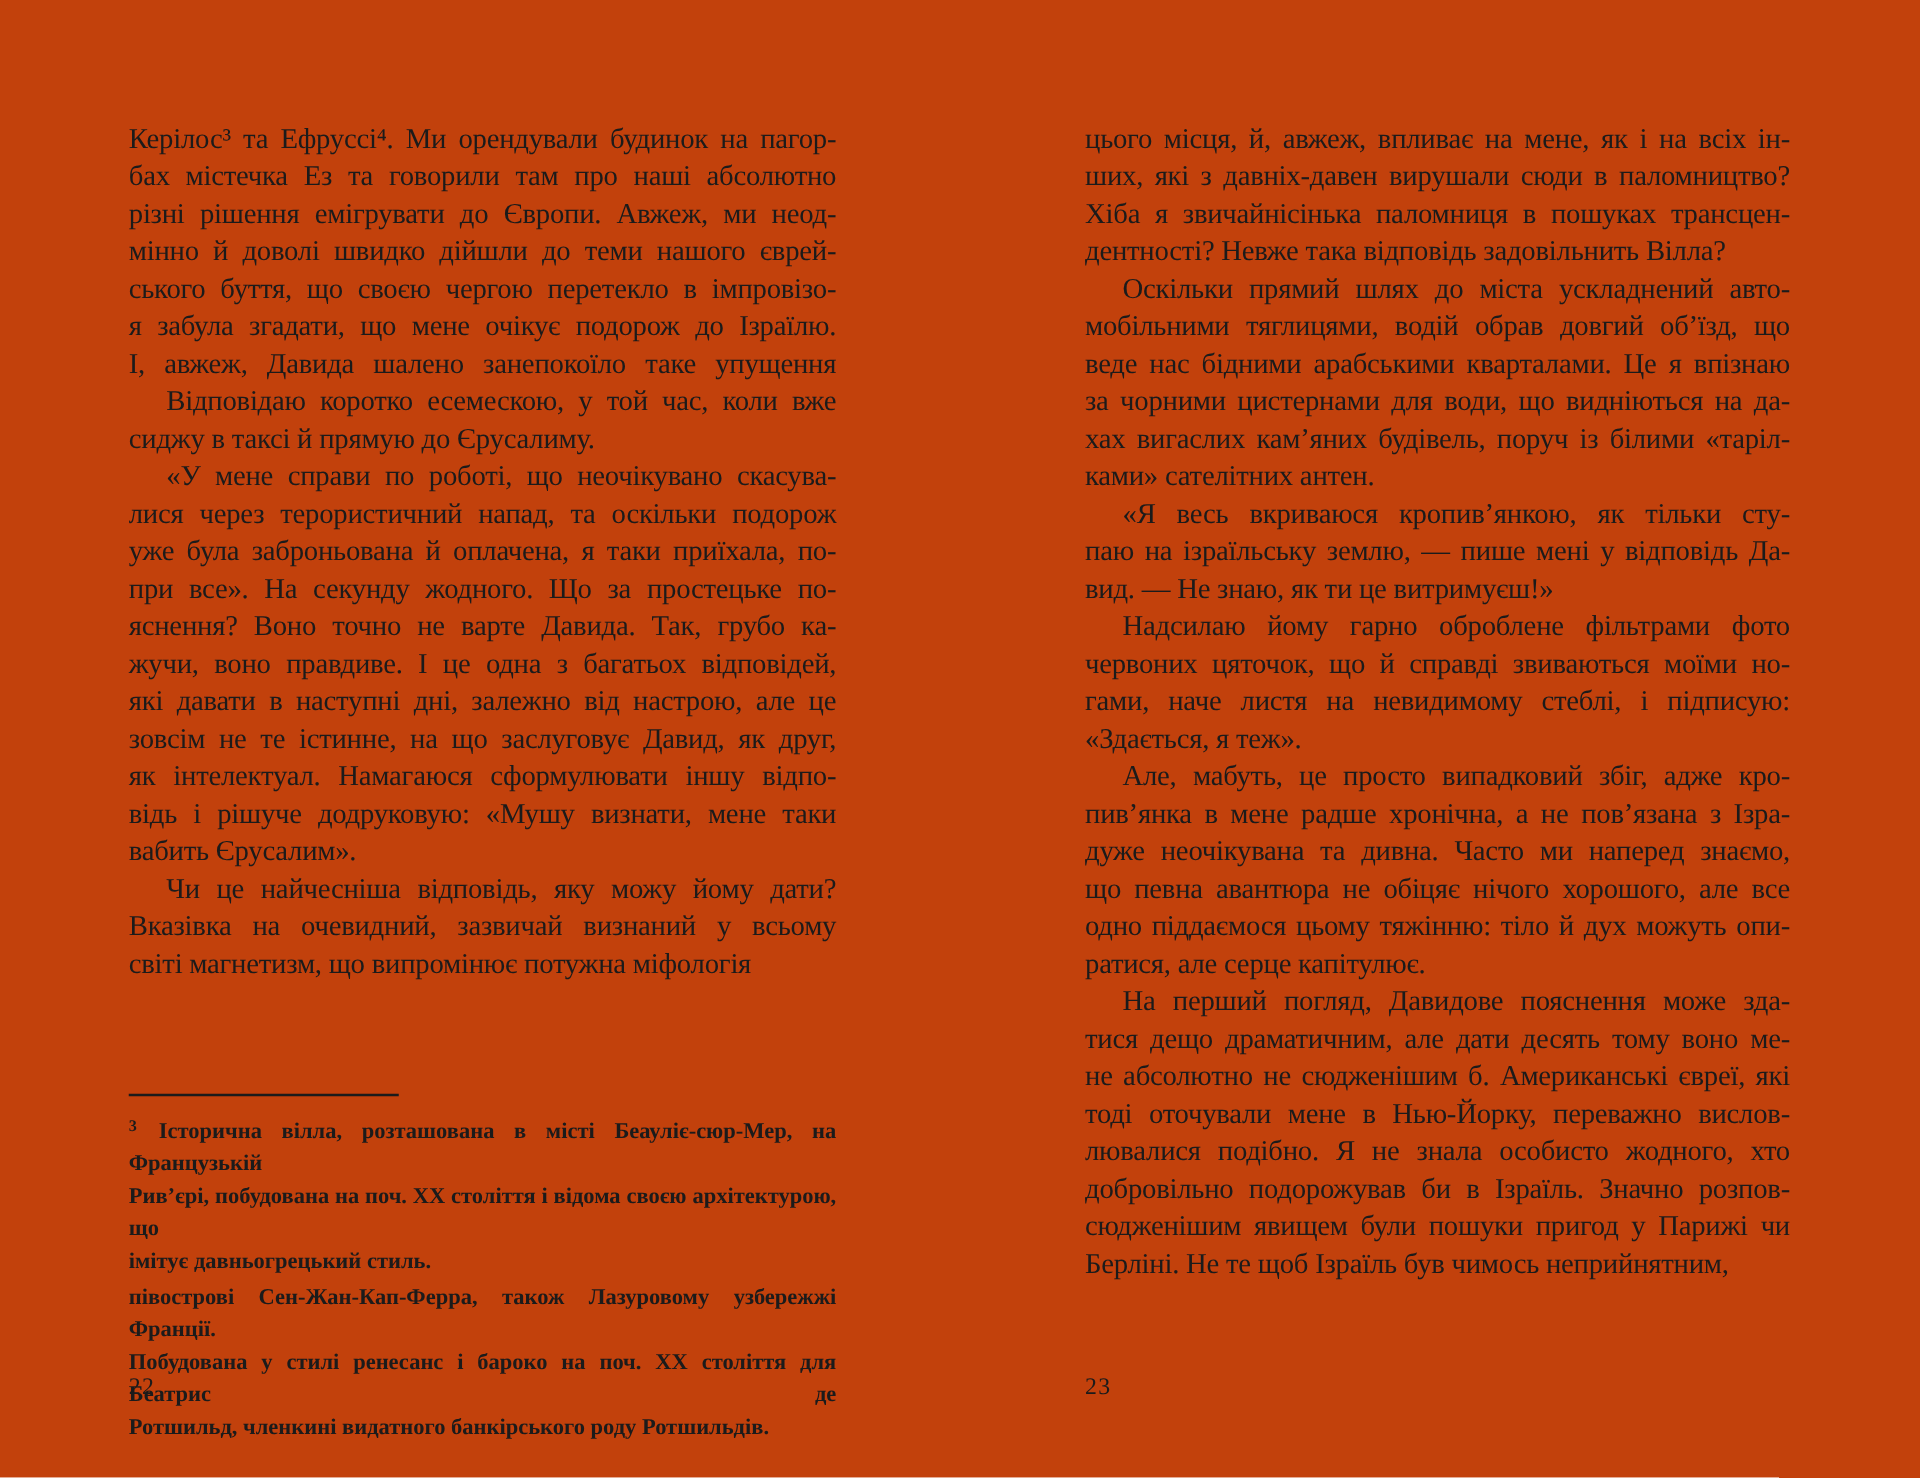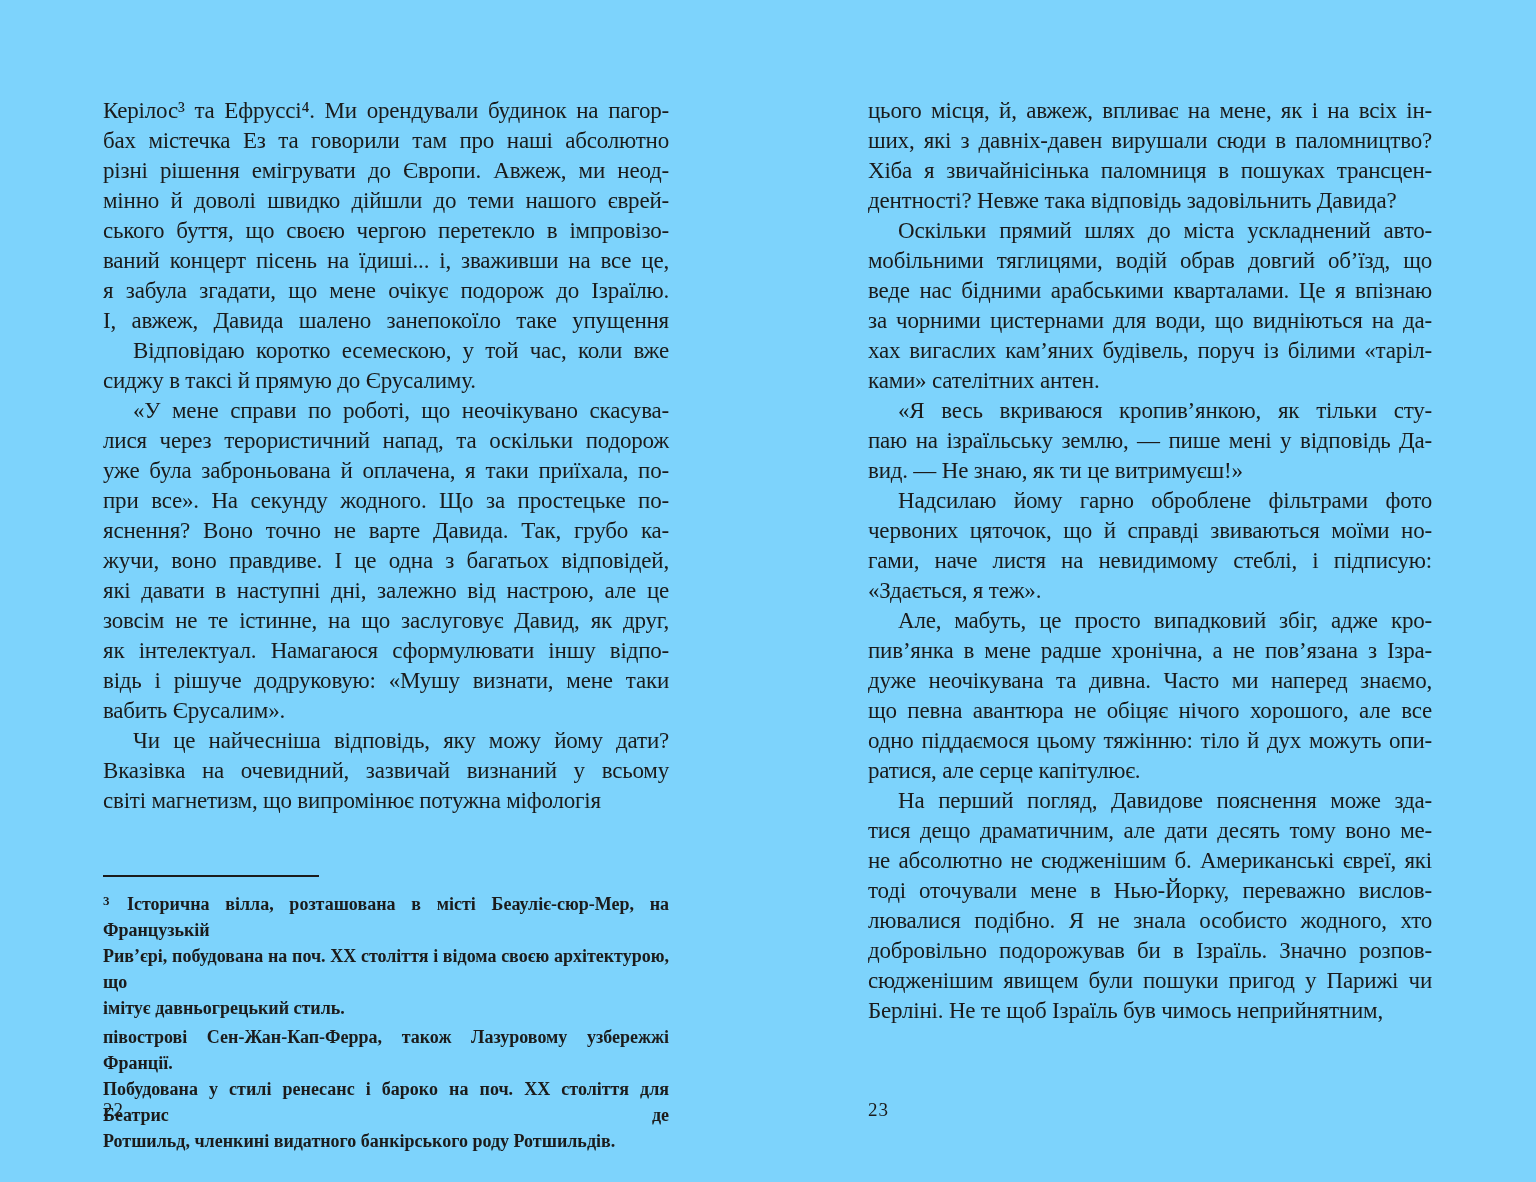--- a/index.html
+++ b/index.html
@@ -4,21 +4,21 @@
 <style>
   html, body {
     margin: 0;
     padding: 0;
     background: #ffffff;
   }
   .spread {
     position: relative;
     width: 1536px;
     height: 1182px;
-    background: #7dd3fc;
+    background: #c2410c;
     overflow: hidden;
     font-family: "Liberation Serif", "DejaVu Serif", serif;
     color: #1b1b1b;
   }
   .column {
     position: absolute;
     top: 96px;
     height: 1066px;
   }
   #col-left  { left: 103px; width: 566px; }
@@ -77,21 +77,20 @@
 <div class="spread">
 
   <div class="column" id="col-left">
     <div>
         <div class="paragraph">
           <div class="line">Керілос³ та Ефруссі⁴. Ми орендували будинок на пагор-</div>
           <div class="line">бах містечка Ез та говорили там про наші абсолютно</div>
           <div class="line">різні рішення емігрувати до Європи. Авжеж, ми неод-</div>
           <div class="line">мінно й доволі швидко дійшли до теми нашого єврей-</div>
           <div class="line">ського буття, що своєю чергою перетекло в імпровізо-</div>
-          <div class="line">ваний концерт пісень на їдиші... і, зваживши на все це,</div>
           <div class="line">я забула згадати, що мене очікує подорож до Ізраїлю.</div>
           <div class="line">І, авжеж, Давида шалено занепокоїло таке упущення</div>
         </div>
         <div class="paragraph">
           <div class="line indent">Відповідаю коротко есемескою, у той час, коли вже</div>
           <div class="line last">сиджу в таксі й прямую до Єрусалиму.</div>
         </div>
         <div class="paragraph">
           <div class="line indent">«У мене справи по роботі, що неочікувано скасува-</div>
           <div class="line">лися через терористичний напад, та оскільки подорож</div>
@@ -126,21 +125,21 @@
       </div>
     <div class="page-number">22</div>
   </div>
 
   <div class="column" id="col-right">
     <div>
         <div class="paragraph">
           <div class="line">цього місця, й, авжеж, впливає на мене, як і на всіх ін-</div>
           <div class="line">ших, які з давніх-давен вирушали сюди в паломництво?</div>
           <div class="line">Хіба я звичайнісінька паломниця в пошуках трансцен-</div>
-          <div class="line last">дентності? Невже така відповідь задовільнить Давида?</div>
+          <div class="line last">дентності? Невже така відповідь задовільнить Вілла?</div>
         </div>
         <div class="paragraph">
           <div class="line indent">Оскільки прямий шлях до міста ускладнений авто-</div>
           <div class="line">мобільними тяглицями, водій обрав довгий об’їзд, що</div>
           <div class="line">веде нас бідними арабськими кварталами. Це я впізнаю</div>
           <div class="line">за чорними цистернами для води, що видніються на да-</div>
           <div class="line">хах вигаслих кам’яних будівель, поруч із білими «таріл-</div>
           <div class="line last">ками» сателітних антен.</div>
         </div>
         <div class="paragraph">

